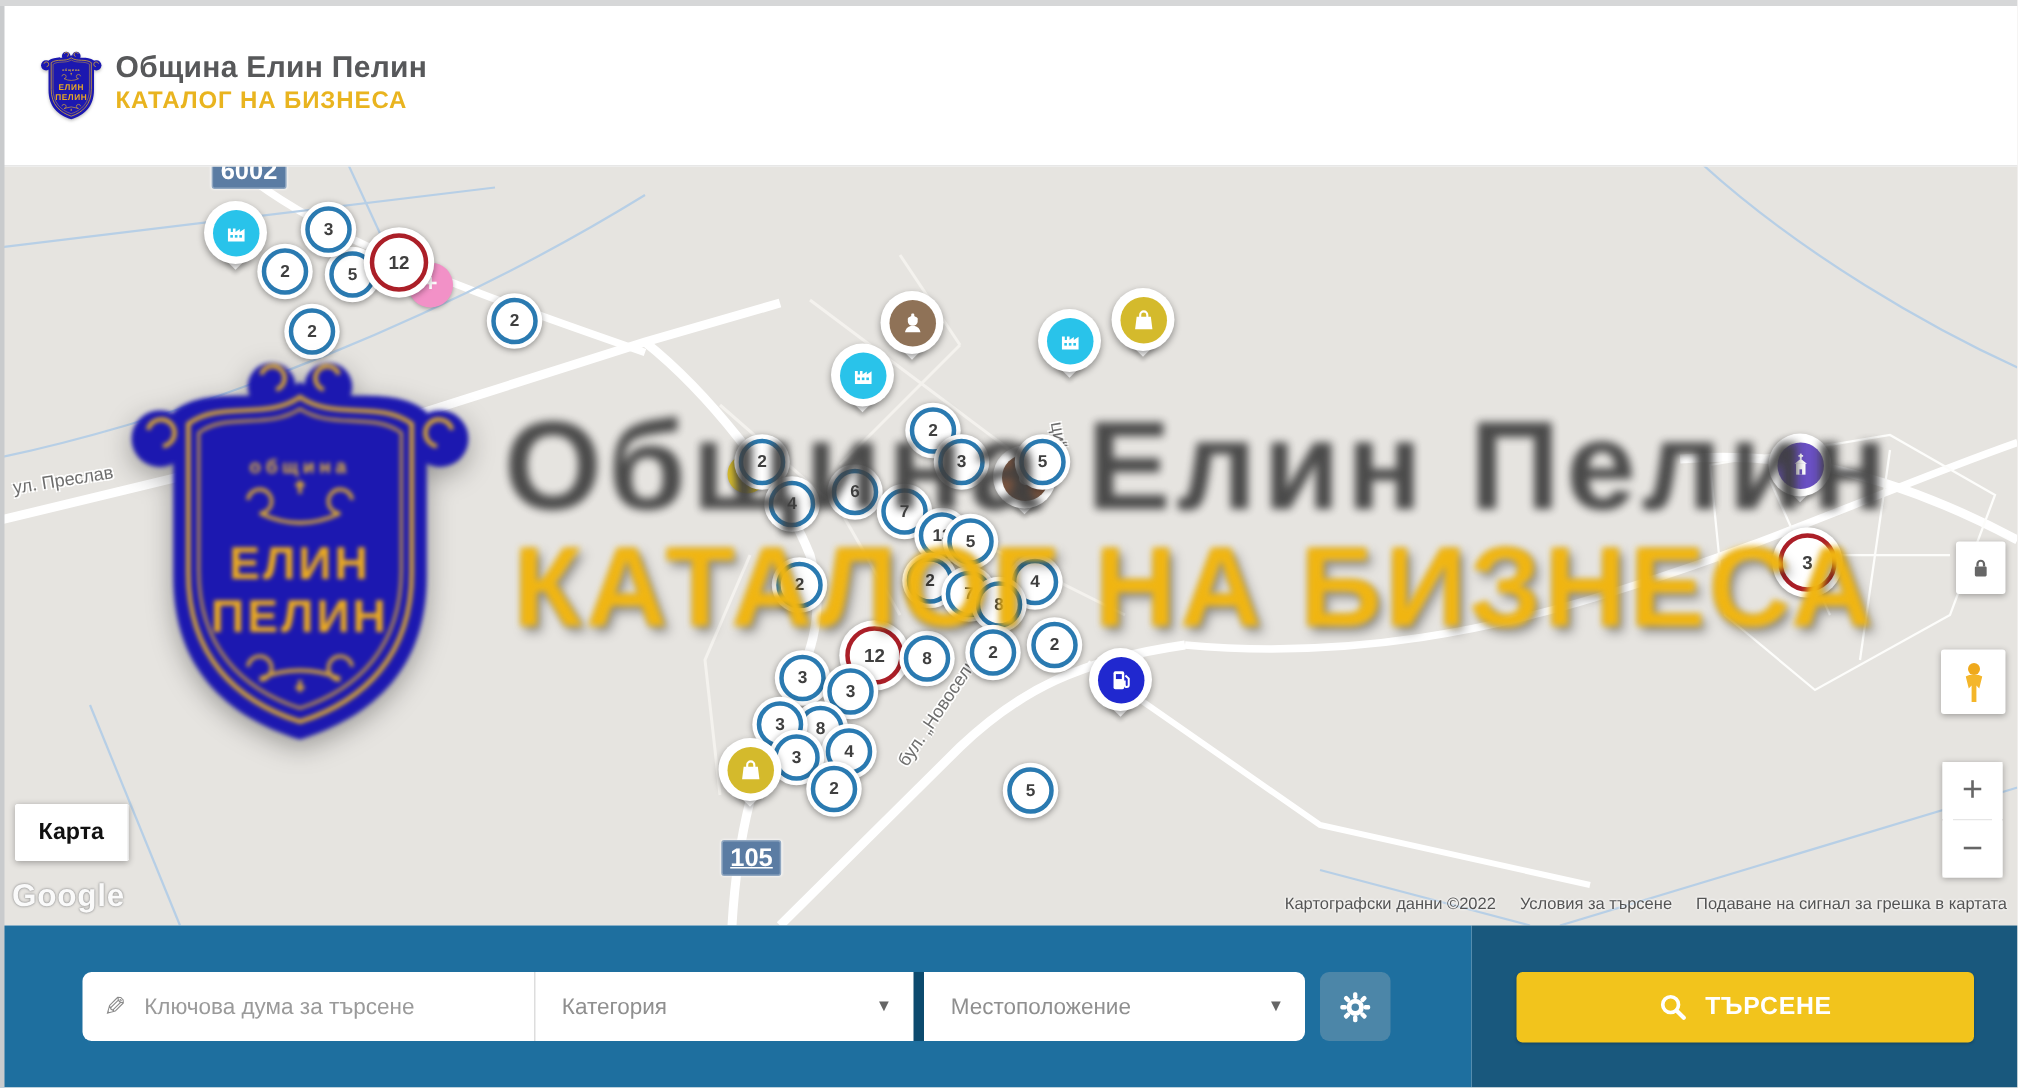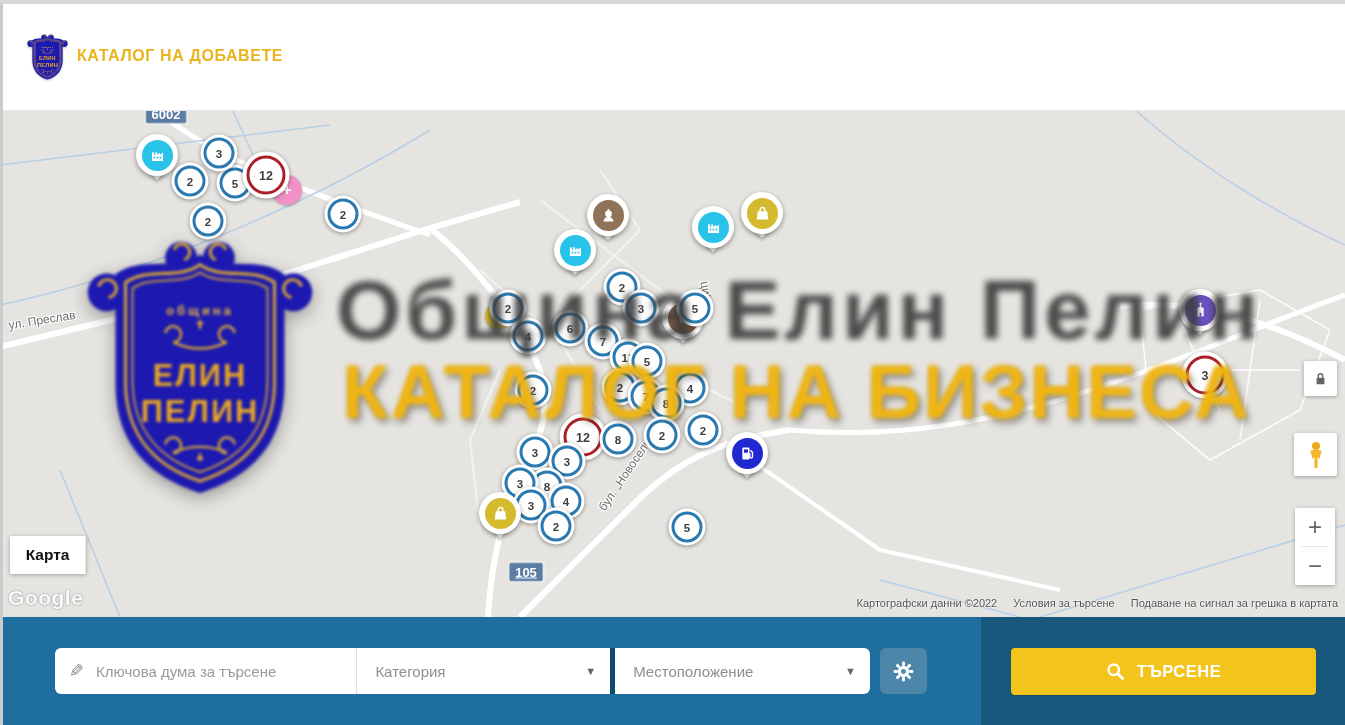--- a/index.html
+++ b/index.html
@@ -16,21 +16,21 @@
   .brand-line1{font-size:20px;font-weight:bold;color:#57585a;letter-spacing:.2px}
   .brand-line2{font-size:16px;font-weight:bold;color:#e9b41f;letter-spacing:.6px;margin-top:2px}
   nav{display:flex;gap:34px;margin-right:26px}
   nav a{font-size:15px;font-weight:bold;color:#3b3b3b;text-decoration:none;letter-spacing:-.2px;cursor:pointer;transform:scaleX(.94);transform-origin:right}
 
   
   .map{position:absolute;left:0;top:110px;width:1345px;height:507px;background:#e6e4e0;overflow:hidden}
   .roads{position:absolute;left:0;top:0}
   .rlabel{position:absolute;white-space:nowrap;transform:translate(-50%,-50%)}
   .rlabel.street{font-size:12px;color:#6e6e6e;text-shadow:1px 1px 0 #fff,-1px -1px 0 #fff,1px -1px 0 #fff,-1px 1px 0 #fff}
-  .rlabel.shield{font-size:13px;font-weight:bold;color:#fff;background:#5b7ca3;border:1px solid #8fa6c0;
+  .rlabel.shield{font-size:17px;font-weight:bold;color:#fff;background:#5b7ca3;border:1px solid #8fa6c0;
                  padding:1px 5px;border-radius:2px;box-shadow:0 0 2px #fff}
 
   
   .mk{position:absolute;transform:translate(-50%,-50%);cursor:pointer}
   .cluster{width:37px;height:37px;background:#fff;border-radius:50%;box-shadow:0 1px 4px rgba(0,0,0,.4);
            display:flex;align-items:center;justify-content:center}
   .cluster.big{width:47px;height:47px}
   .ring{width:25px;height:25px;border:3px solid #2a7ab1;border-radius:50%;display:flex;align-items:center;justify-content:center}
   .big .ring{width:33px;height:33px}
   .ring span{font-size:11.5px;font-weight:bold;color:#3f3f3f}
@@ -79,21 +79,21 @@
   .sb-left{flex:1;background:var(--bar-blue,#1e6f9f);position:relative}
   .sb-right{width:364px;background:var(--bar-blue-dark,#19587d);display:flex;align-items:center;justify-content:center}
   .input-group{position:absolute;left:55px;top:31px;width:815px;height:46px;background:#fff;border-radius:6px;
                display:flex;align-items:stretch;overflow:hidden}
   .sb-field{display:flex;align-items:center}
   .sb-keyword{width:303px;border-right:1px solid #ddd}
   .pencil{display:inline-block;font-size:18px;color:#8a8a8a;margin:0 10px 0 14px;transform:scaleX(-1)}
   .sb-keyword input{border:0;outline:none;flex:1;font-size:15px;color:#444;font-family:"Liberation Sans",sans-serif}
   .sb-keyword input::placeholder{color:#9a9a9a}
   .sb-select{justify-content:space-between;padding:0 14px 0 18px;cursor:pointer}
-  .sb-cat{width:222px;border-right:5px solid #0c4a6e}
+  .sb-cat{width:222px;border-right:7px solid #0c4a6e}
   .sb-loc{width:224px}
   .sb-select .lbl{font-size:15px;color:#8f8f8f}
   .caret{font-size:11px;color:#666}
   .gearbtn{position:absolute;left:880px;top:31px;width:47px;height:46px;background:#4c86a8;border:0;border-radius:6px;
            cursor:pointer;display:flex;align-items:center;justify-content:center}
   .searchbtn{width:305px;height:47px;background:var(--btn-yellow,#f2c41c);border:0;border-radius:4px;cursor:pointer;
              display:flex;align-items:center;justify-content:center;gap:11px;box-shadow:0 1px 2px rgba(0,0,0,.2)}
   .searchbtn span{font-size:16.5px;font-weight:bold;color:#fff;letter-spacing:.5px;font-family:"Liberation Sans",sans-serif}
 
   
@@ -139,21 +139,22 @@
     </symbol>
   </defs>
 </svg>
 
 <header class="hdr">
   <div class="brand">
     <svg class="logo-crest">
         <use href="#crest"></use>
       </svg>
     <div class="brand-text">
-      <div class="brand-line2">КАТАЛОГ НА ДОБАВЕТЕ</div>
+      <div class="brand-line1">Община Елин Пелин</div>
+      <div class="brand-line2">КАТАЛОГ НА БИЗНЕСА</div>
     </div>
   </div>
 </header>
 
 <div class="map">
   <svg class="roads" width="1345" height="507">
     <g stroke="#f4f2ee" stroke-width="2" fill="none">
       <path d="M540 90 L620 150 L700 210 M560 200 L640 120 M480 160 L560 230 L600 300 M650 250 L750 300 M600 60 L640 120 M500 260 L470 330 L480 420"></path>
     </g>
     <g stroke="#ffffff" fill="none">
@@ -174,21 +175,21 @@
       <path d="M1130 -5 C1200 60 1290 110 1345 135"></path>
       <path d="M1345 415 L1040 507"></path>
       <path d="M880 470 L1020 507"></path>
       <path d="M60 360 L120 507"></path>
       <path d="M230 -5 L260 60"></path>
     </g>
   </svg>
 
   <div id="rlayer">
       <span class="rlabel shield" style="left: 166px; top: 4px; transform: translate(-50%, -50%) rotate(0deg);">6002</span>
-      <span class="rlabel shield" style="left: 526px; top: 462px; transform: translate(-50%, -50%) rotate(0deg); text-decoration: underline;">105</span>
+      <span class="rlabel shield" style="left: 501px; top: 462px; transform: translate(-50%, -50%) rotate(0deg); text-decoration: underline;">105</span>
       <span class="rlabel street" style="left: 42px; top: 210px; transform: translate(-50%, -50%) rotate(-9deg);">ул. Преслав</span>
       <span class="rlabel street" style="left: 628px; top: 360px; transform: translate(-50%, -50%) rotate(-56deg);">бул. „Новоселци“</span>
       <span class="rlabel street" style="left: 706px; top: 180px; transform: translate(-50%, -50%) rotate(80deg);">ци“</span>
     </div>
   <div id="mlayer">
       <div class="mk cluster" style="left: 208px; top: 111px;">
         <div class="ring" style="border-color: rgb(42, 122, 177);">
           <span>2</span>
         </div>
       </div>

